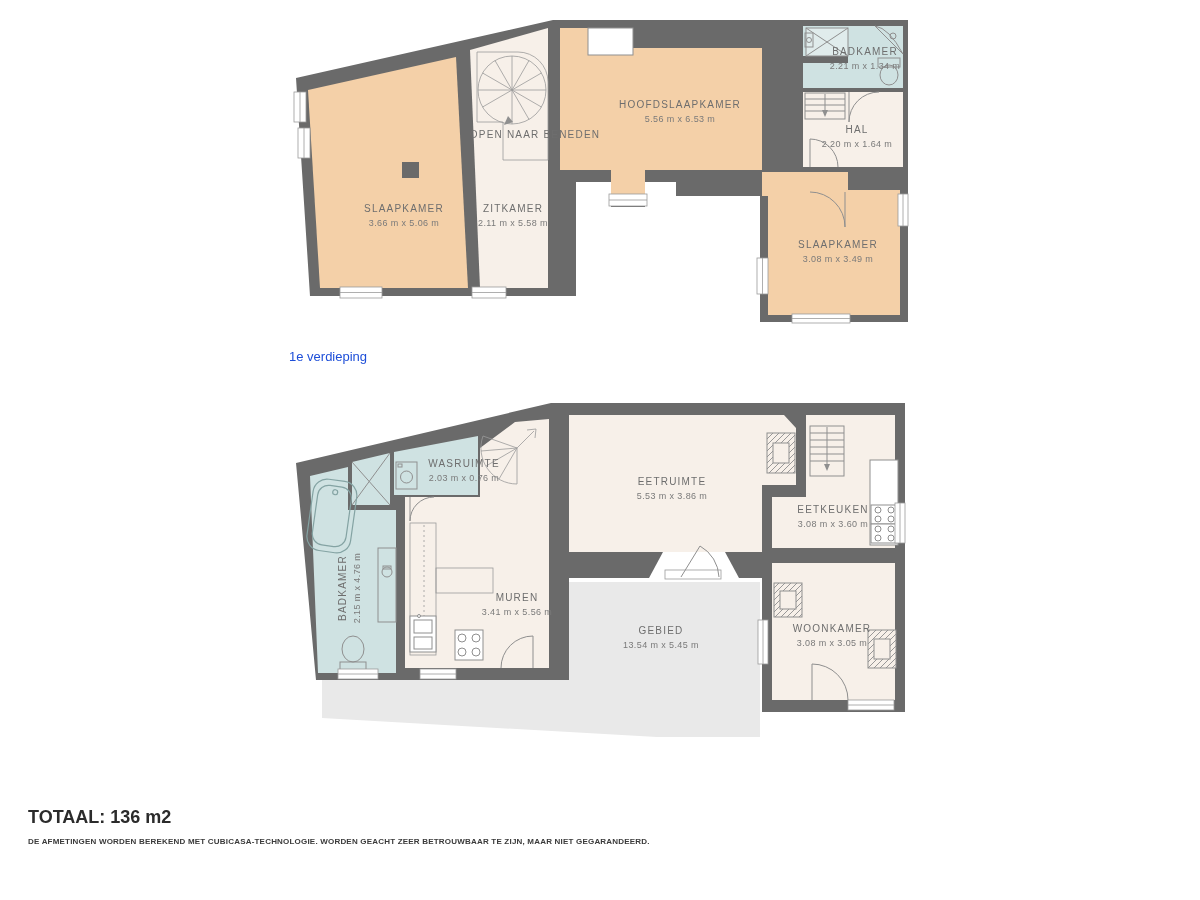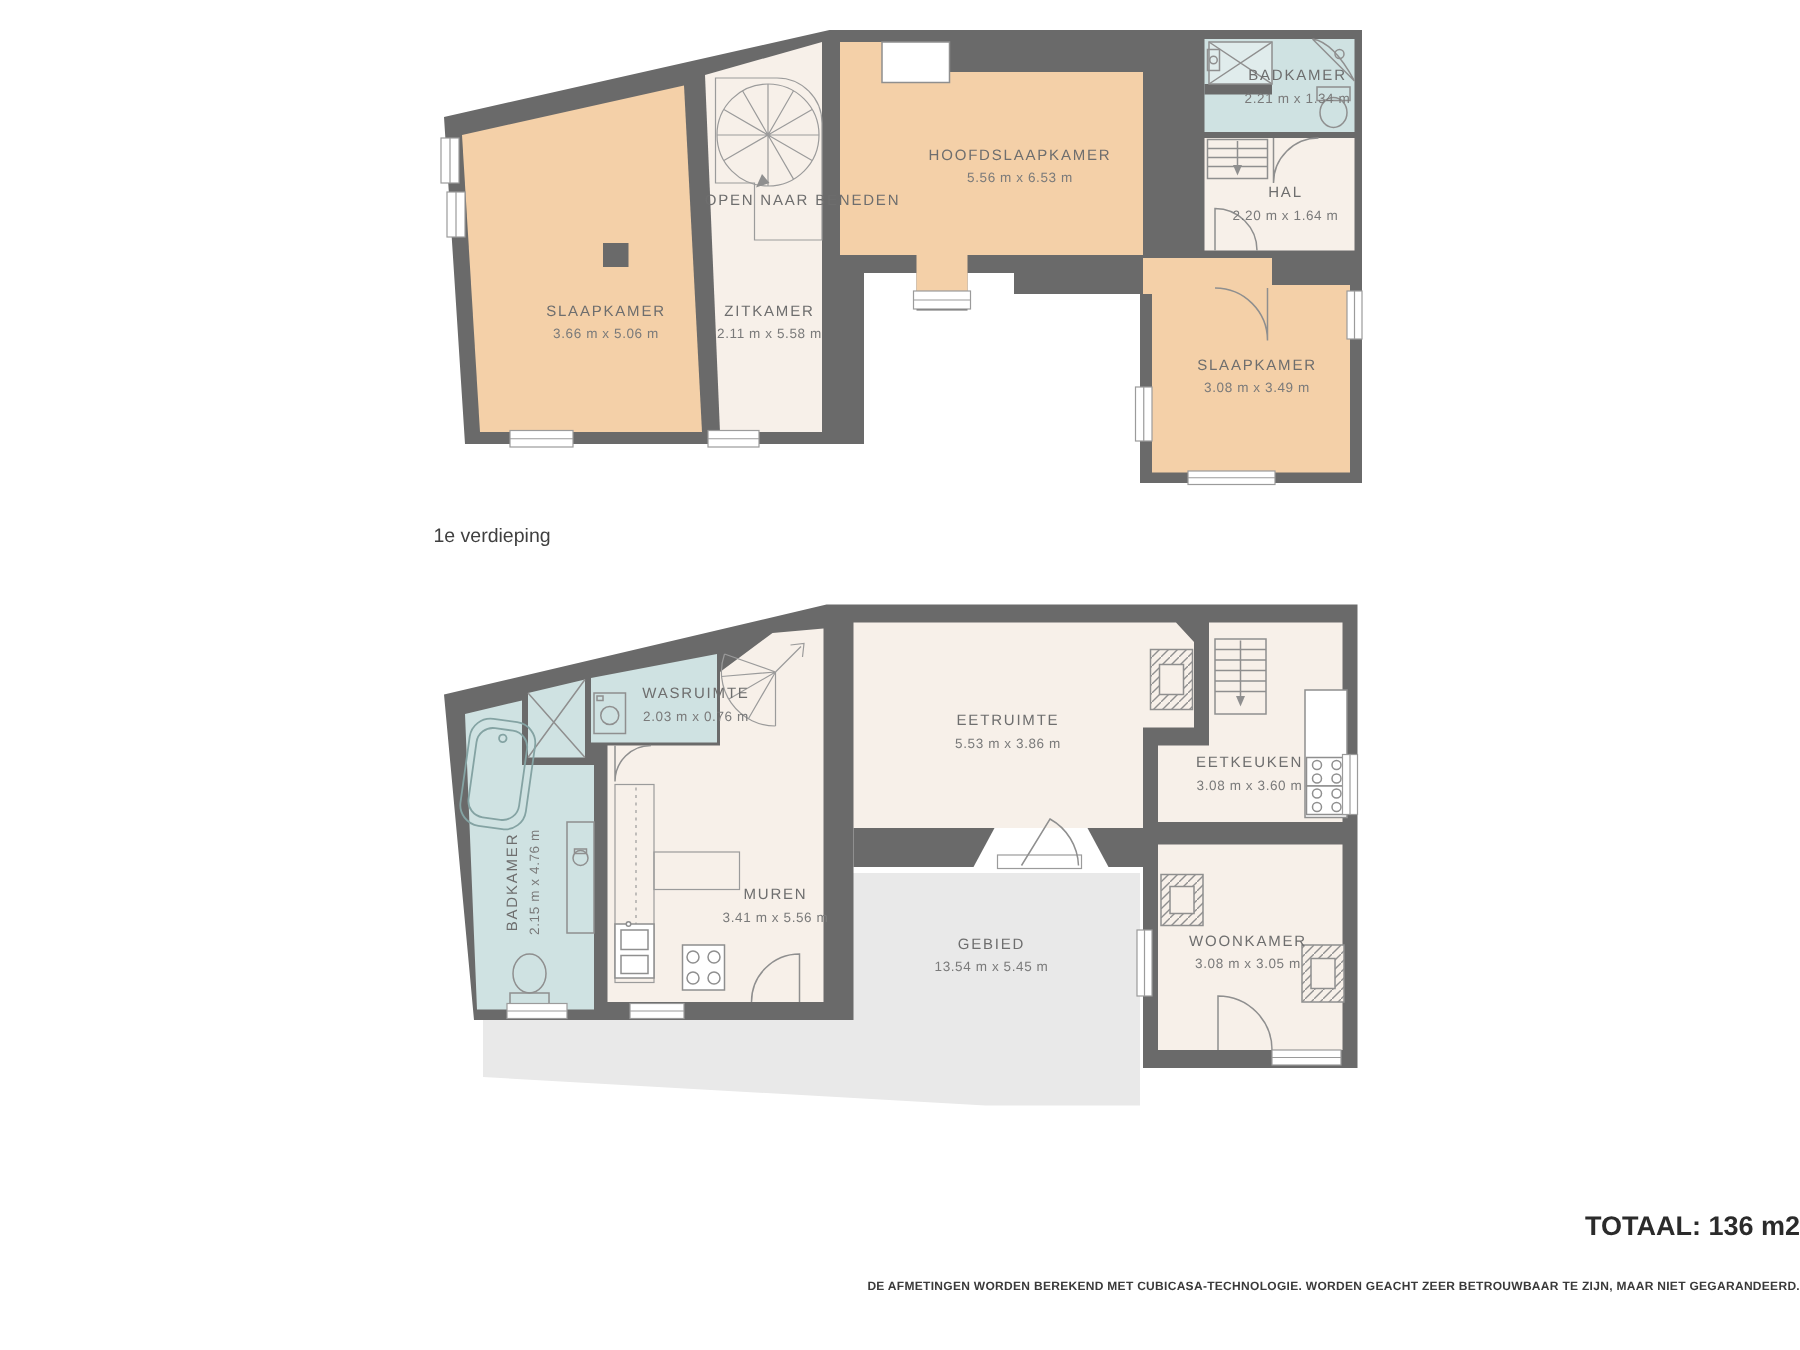--- a/index.html
+++ b/index.html
@@ -3,25 +3,25 @@
 <meta charset="utf-8">
 <style>
   html,body{margin:0;padding:0;background:#ffffff;}
   .stage{position:relative;width:1200px;height:900px;background:#ffffff;
          font-family:"Liberation Sans",sans-serif;overflow:hidden;}
   .plan-svg{position:absolute;left:0;top:0;}
   .rl{position:absolute;transform:translate(-50%,-50%);text-align:center;white-space:nowrap;pointer-events:none;}
   .rn{font-size:10px;letter-spacing:1.2px;color:#6e6e6e;}
   .rd{font-size:9px;letter-spacing:0.4px;color:#7a7a7a;margin-top:4px;}
   .vert{transform:translate(-50%,-50%) rotate(-90deg);}
-  .floor-caption{position:absolute;left:289px;top:349px;font-size:13px;color:#404040;}
-  .footer{position:absolute;left:0;right:0;top:806px;text-align:right;color:#2b2b2b;}
+  .floor-caption{position:absolute;left:289px;top:349px;font-size:13px;color:#1d4ed8;}
+  .footer{position:absolute;left:0;right:0;top:806px;text-align:left;color:#2b2b2b;padding-left:28px;}
   .footer .total{font-size:18px;font-weight:bold;line-height:23px;}
   .footer .line{font-size:18px;line-height:23px;}
-  .footer .disclaimer{font-size:8px;font-weight:bold;letter-spacing:0.2px;color:#3a3a3a;margin-top:24px;}
+  .footer .disclaimer{font-size:8px;font-weight:bold;letter-spacing:0.2px;color:#3a3a3a;margin-top:8px;}
   
   .win{fill:#ffffff;stroke:#9b9b9b;stroke-width:0.8;}
   .winline{stroke:#9b9b9b;stroke-width:0.8;}
   .door{fill:none;stroke:#8f8f8f;stroke-width:1;}
   .fx{fill:none;stroke:#8f8f8f;stroke-width:1;}
   .fxw{fill:#ffffff;stroke:#8f8f8f;stroke-width:1;}
   .fxb{fill:none;stroke:#84a3a3;stroke-width:1.2;}
   .thin{stroke:#9b9b9b;stroke-width:0.8;fill:none;}
 </style>
 </head>

